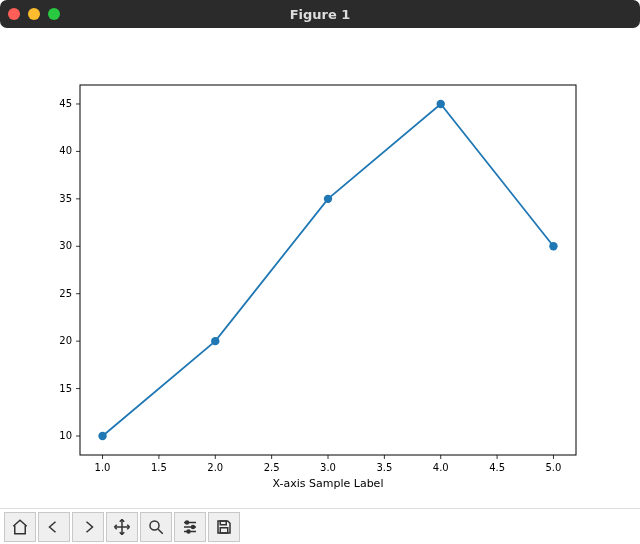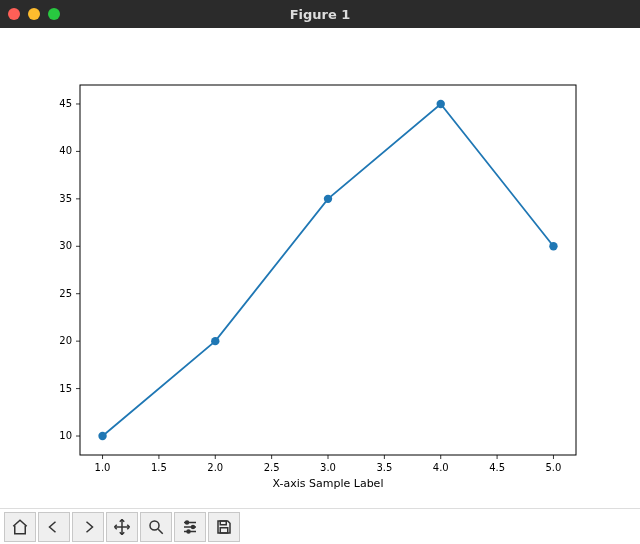--- a/index.html
+++ b/index.html
@@ -10,20 +10,21 @@
       font-family: "DejaVu Sans", Arial, sans-serif;
       overflow: hidden;
     }
     .titlebar {
       height: 28px;
       background: #2b2b2b;
       display: flex;
       align-items: center;
       position: relative;
       padding: 0 8px;
+      border-radius: 7px;
     }
     .traffic { display: flex; gap: 8px; align-items: center; }
     .tl { width: 12px; height: 12px; border-radius: 50%; }
     .tl.red { background: #ff5f57; }
     .tl.yellow { background: #febc2e; }
     .tl.green { background: #28c840; }
     .titlebar .title {
       position: absolute;
       left: 0; right: 0;
       text-align: center;

